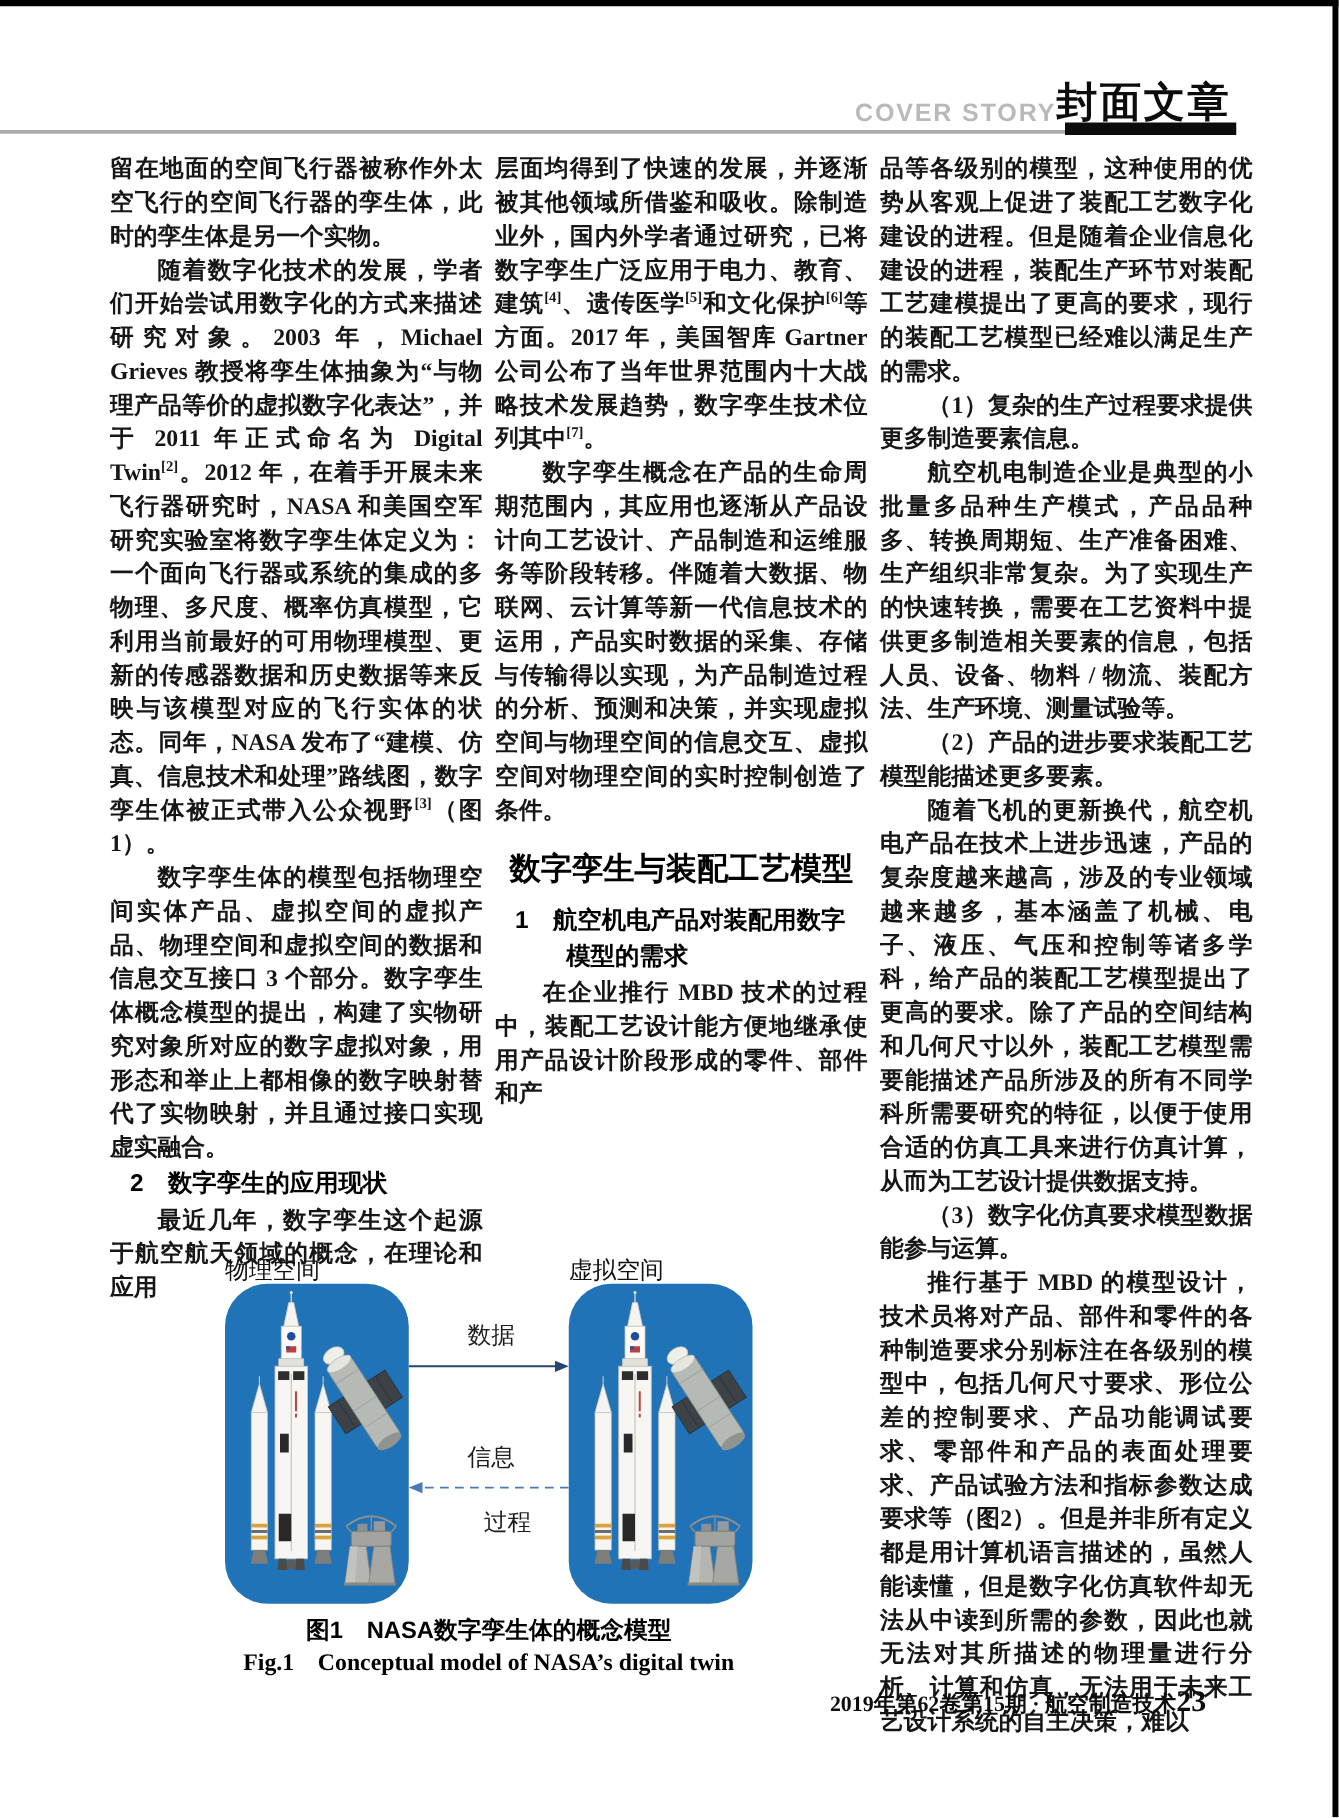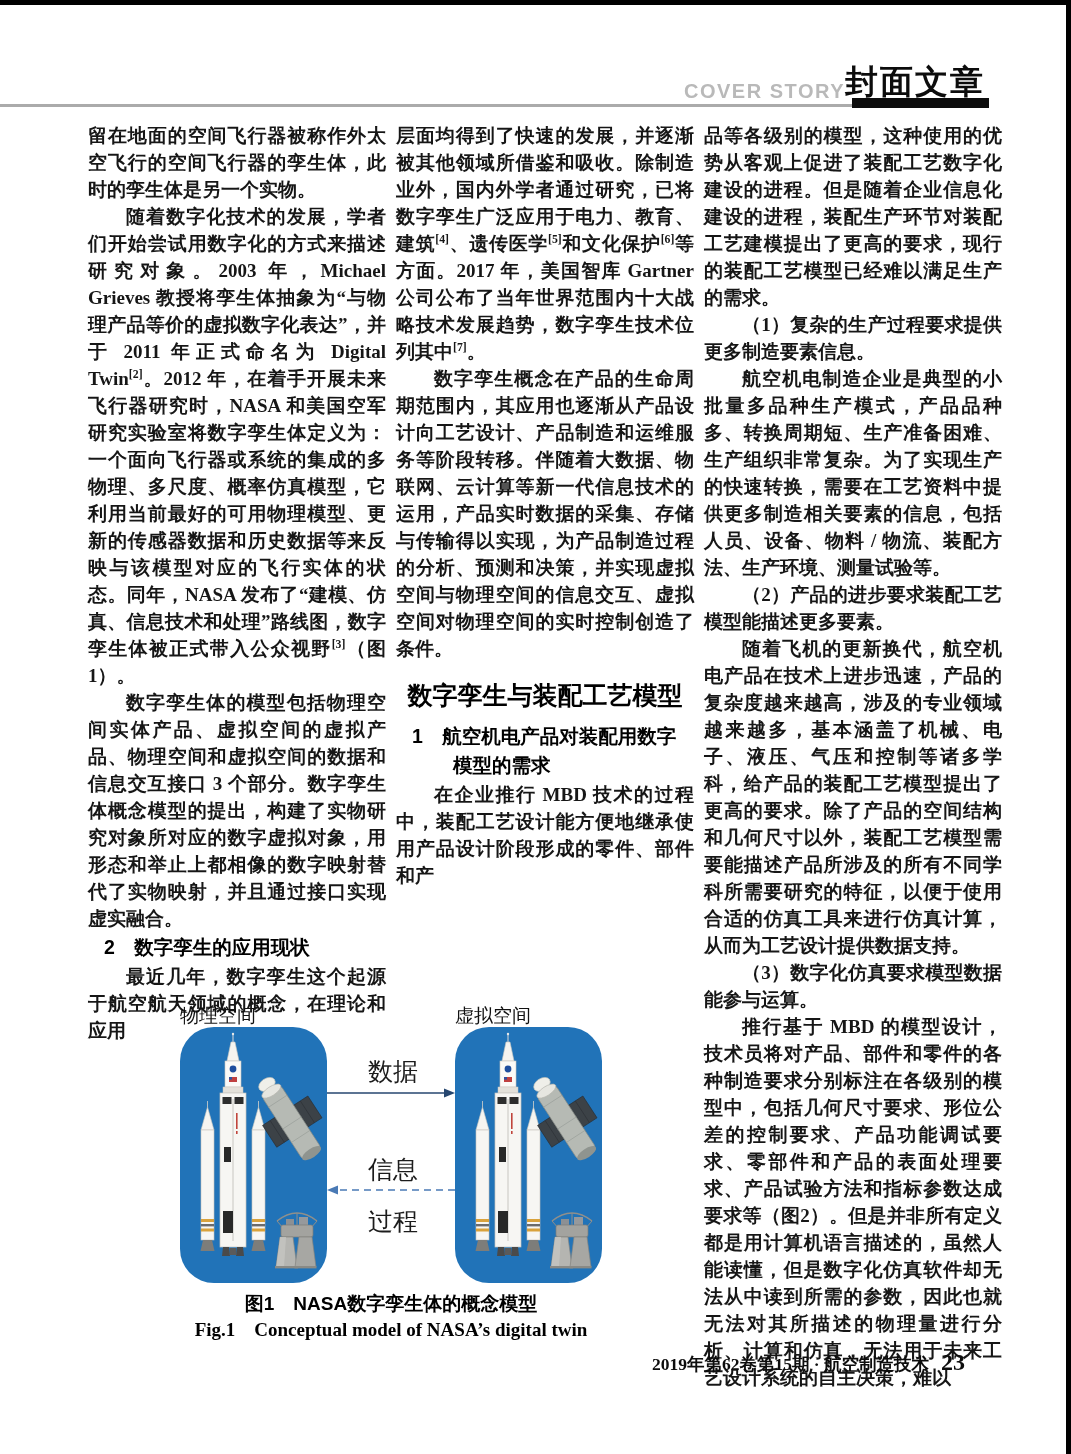--- a/index.html
+++ b/index.html
@@ -48,38 +48,38 @@
   .space-label{
     position:absolute;top:0;width:147px;text-align:left;
     font-size:19px;color:#111;
   }
   .space-label.left{left:92px;}
   .space-label.right{left:367px;}
   .twin-box{position:absolute;top:24px;width:147px;height:256px;border-radius:34px;background:#2173b8;}
   .twin-box.left{left:92px;}
   .twin-box.right{left:367px;}
   .twin-box svg{display:block;width:100%;height:100%;}
-  .gap-label{position:absolute;left:239px;width:132px;text-align:center;font-size:25px;color:#1c1c1c;}
+  .gap-label{position:absolute;left:239px;width:132px;text-align:center;font-size:19px;color:#1c1c1c;}
   .gl-data{top:52px;}
   .gl-info1{top:150px;}
-  .gl-info2{top:202px;}
+  .gl-info2{top:202px;padding-left:13px;}
   .arrow{position:absolute;left:239px;width:128px;height:12px;}
   .arrow-data{top:84px;}
   .arrow-info{top:181px;}
   .caption-zh{
     position:absolute;top:288px;left:0;width:100%;text-align:center;
     font-family:"Liberation Sans",sans-serif;font-weight:700;font-size:19px;color:#000;
   }
   .caption-en{
     position:absolute;top:314px;left:0;width:100%;text-align:center;
     font-family:"Liberation Serif",serif;font-weight:700;font-size:19px;color:#000;
   }
 
   
-  .footer{position:absolute;top:1349px;right:106px;display:flex;align-items:baseline;gap:12px;}
+  .footer{position:absolute;top:1349px;right:106px;display:flex;align-items:baseline;gap:0;}
   .footer-issue{font-weight:700;font-size:17.5px;color:#0d0d0d;}
   .footer-page{font-weight:700;font-size:24px;color:#0d0d0d;}
 
   .hidden-defs{position:absolute;width:0;height:0;overflow:hidden;}
 </style>
 </head>
 <body>
 
 <div class="page">
   <div class="edge-top"></div>

